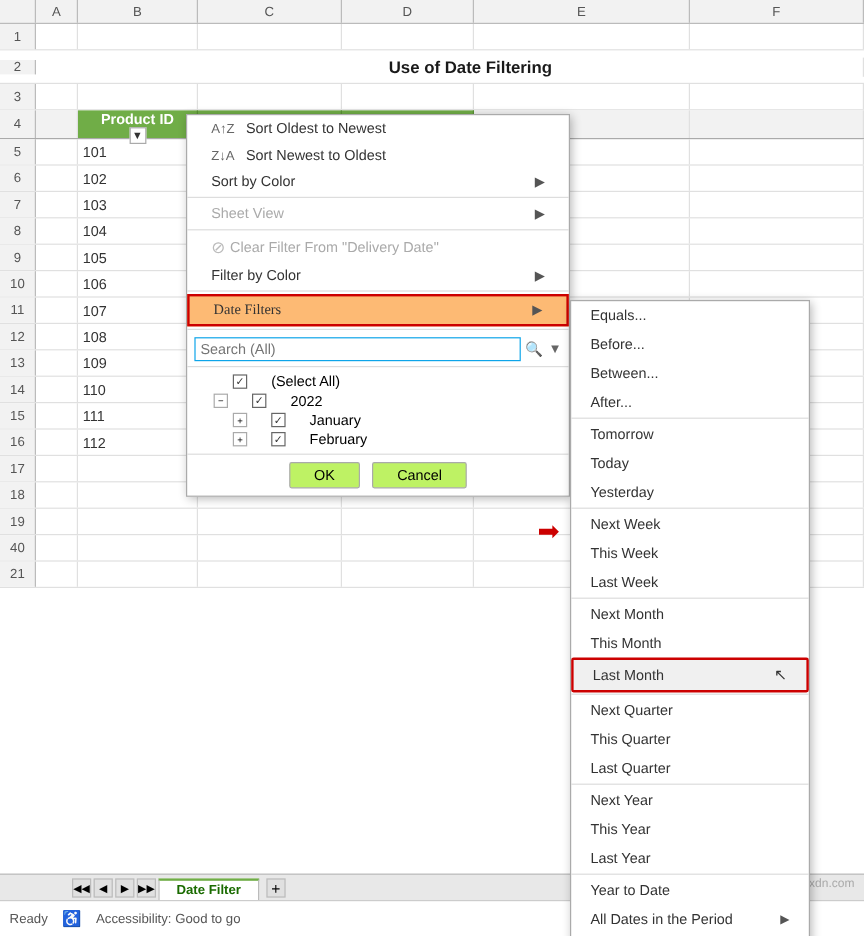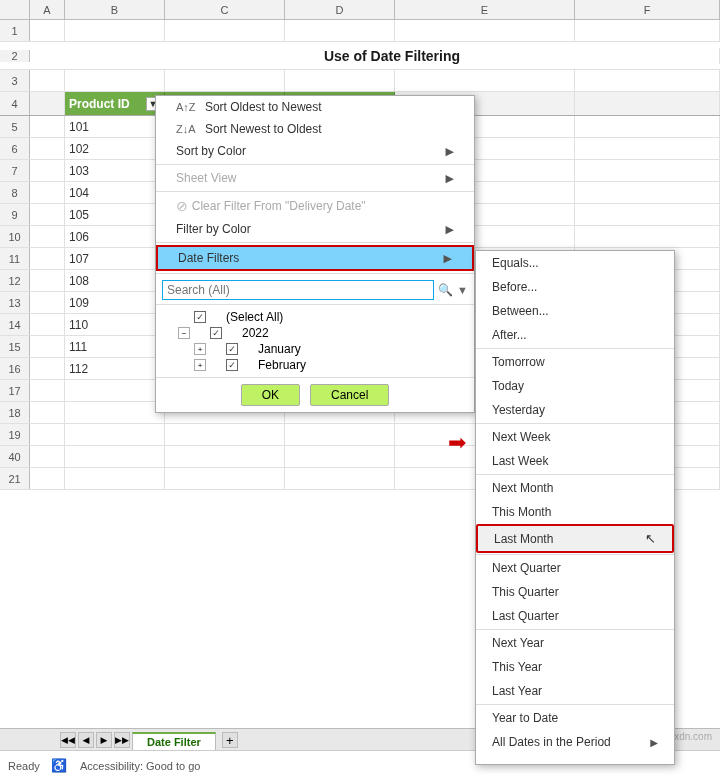--- a/index.html
+++ b/index.html
@@ -96,21 +96,21 @@
       display: flex;
       align-items: center;
       justify-content: space-between;
       padding: 0 4px;
       font-weight: bold;
       font-size: 12px;
       background: #70ad47;
       color: #fff;
       border-right: 1px solid #5a9036;
     }
-    .header-cell.col-b { width: 100px; }
+    .header-cell.col-b { width: 100px; flex-direction: column; }
     .header-cell.col-c { width: 120px; }
     .header-cell.col-d { width: 110px; }
     .filter-btn {
       font-size: 9px;
       background: #fff;
       color: #333;
       border: 1px solid #aaa;
       width: 14px;
       height: 14px;
       display: flex;
@@ -262,21 +262,22 @@
     .red-arrow {
       position: absolute;
       color: #c00;
       font-size: 22px;
       z-index: 30;
     }
 
     
     .date-filters-item {
       border: 2px solid #c00 !important;
-      background: #7dd3fc;
+      background: #fdba74;
+      font-family: Liberation Serif, serif;
     }
 
     
     .status-bar {
       position: absolute;
       bottom: 0; left: 0; right: 0;
       height: 30px;
       background: #ffffff;
       border-top: 1px solid #ccc;
       display: flex;
@@ -654,20 +655,23 @@
       <span>Today</span>
     </div>
   <div class="date-menu-item">
       <span>Yesterday</span>
     </div>
   <div class="date-menu-separator"></div>
   <div class="date-menu-item">
       <span>Next Week</span>
     </div>
   <div class="date-menu-item">
+      <span>This Week</span>
+    </div>
+  <div class="date-menu-item">
       <span>Last Week</span>
     </div>
   <div class="date-menu-separator"></div>
   <div class="date-menu-item">
       <span>Next Month</span>
     </div>
   <div class="date-menu-item">
       <span>This Month</span>
     </div>
   <div class="date-menu-item last-month-item last-month-box">

